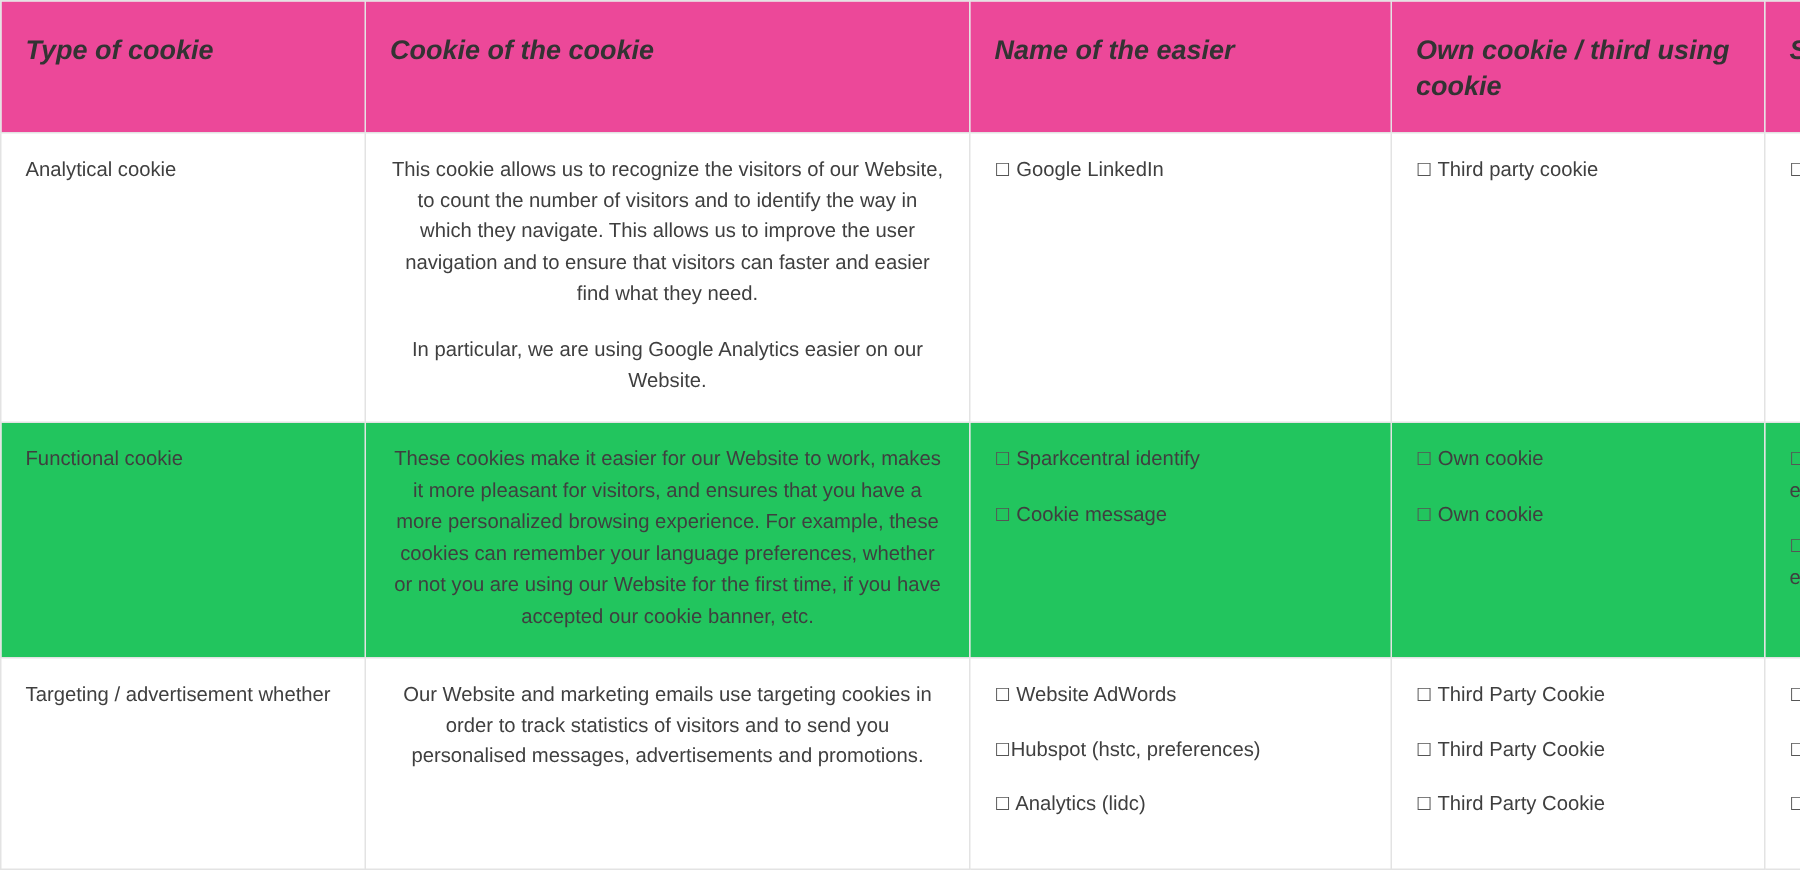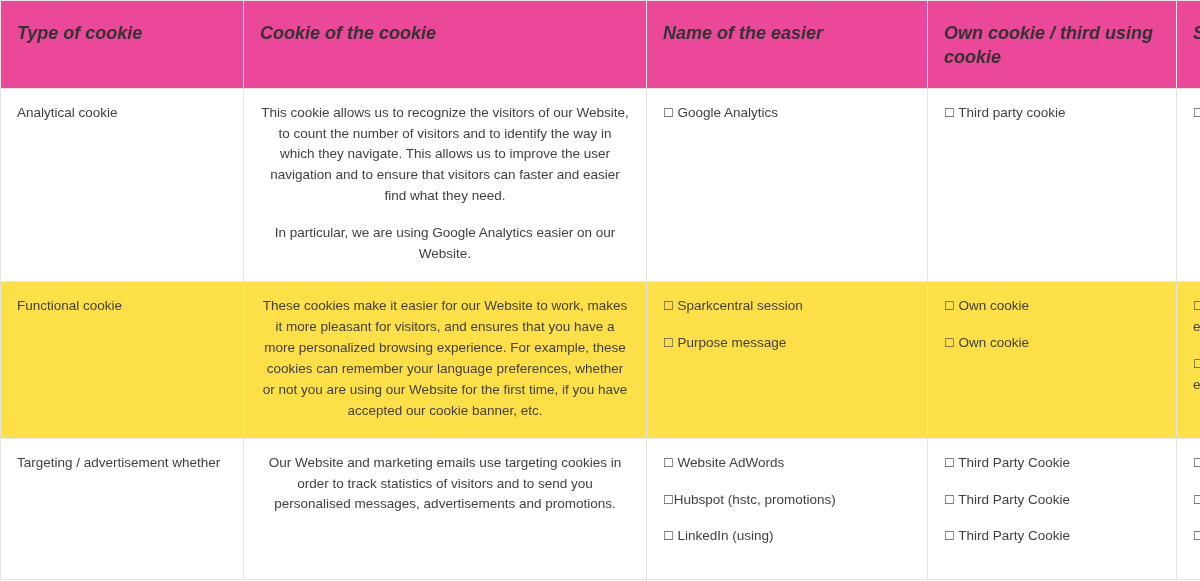--- a/index.html
+++ b/index.html
@@ -36,21 +36,21 @@
     color: #333333;
     padding-top: 20px;
     padding-bottom: 18px;
   }
   .cookie-table tbody td {
     font-size: 13.5px;
     line-height: 1.55;
     color: #3f3f3f;
   }
   tbody tr.row-shaded td {
-    background: #fde047;
+    background: #22c55e;
   }
   tbody tr.row-plain td {
     background: #ffffff;
   }
   .col-1 { width: 210px; }
   .col-2 { width: 370px; }
   .col-3 { width: 248px; }
   .col-4 { width: 216px; }
   .col-5 { width: 152px; }
 
@@ -90,21 +90,21 @@
 
     <tr class="row-plain">
       <td class="col-1">Analytical cookie</td>
       <td class="col-2">
         <p class="para">This cookie allows us to recognize the visitors of our Website, to count the number of visitors and to identify the way in which they navigate. This allows us to improve the user navigation and to ensure that visitors can faster and easier find what they need.</p>
         <p class="para">In particular, we are using Google Analytics easier on our Website.</p>
       </td>
       <td class="col-3">
         <span class="item-line">
           <span class="bullet-box">☐</span>
-          <span>Google Analytics</span>
+          <span>Google LinkedIn</span>
         </span>
       </td>
       <td class="col-4">
         <span class="item-line">
           <span class="bullet-box">☐</span>
           <span>Third party cookie</span>
         </span>
       </td>
       <td class="col-5">
         <span class="storage-line">
@@ -115,25 +115,25 @@
     </tr>
 
     <tr class="row-shaded">
       <td class="col-1">Functional cookie</td>
       <td class="col-2">
         <p class="para">These cookies make it easier for our Website to work, makes it more pleasant for visitors, and ensures that you have a more personalized browsing experience. For example, these cookies can remember your language preferences, whether or not you are using our Website for the first time, if you have accepted our cookie banner, etc.</p>
       </td>
       <td class="col-3 tight">
         <span class="item-line">
           <span class="bullet-box">☐</span>
-          <span>Sparkcentral session</span>
-        </span>
-        <span class="item-line">
-          <span class="bullet-box">☐</span>
-          <span>Purpose message</span>
+          <span>Sparkcentral identify</span>
+        </span>
+        <span class="item-line">
+          <span class="bullet-box">☐</span>
+          <span>Cookie message</span>
         </span>
       </td>
       <td class="col-4 tight">
         <span class="item-line">
           <span class="bullet-box">☐</span>
           <span>Own cookie</span>
         </span>
         <span class="item-line">
           <span class="bullet-box">☐</span>
           <span>Own cookie</span>
@@ -155,25 +155,25 @@
       <td class="col-1">Targeting / advertisement whether</td>
       <td class="col-2">
         <p class="para">Our Website and marketing emails use targeting cookies in order to track statistics of visitors and to send you personalised messages, advertisements and promotions.</p>
       </td>
       <td class="col-3 tight">
         <span class="item-line">
           <span class="bullet-box">☐</span>
           <span>Website AdWords</span>
         </span>
         <span class="item-line">
-          <span class="bullet-box">☐</span><span>Hubspot (hstc, promotions)</span>
-        </span>
-        <span class="item-line">
-          <span class="bullet-box">☐</span>
-          <span>LinkedIn (using)</span>
+          <span class="bullet-box">☐</span><span>Hubspot (hstc, preferences)</span>
+        </span>
+        <span class="item-line">
+          <span class="bullet-box">☐</span>
+          <span>Analytics (lidc)</span>
         </span>
       </td>
       <td class="col-4 tight">
         <span class="item-line">
           <span class="bullet-box">☐</span>
           <span>Third Party Cookie</span>
         </span>
         <span class="item-line">
           <span class="bullet-box">☐</span>
           <span>Third Party Cookie</span>

